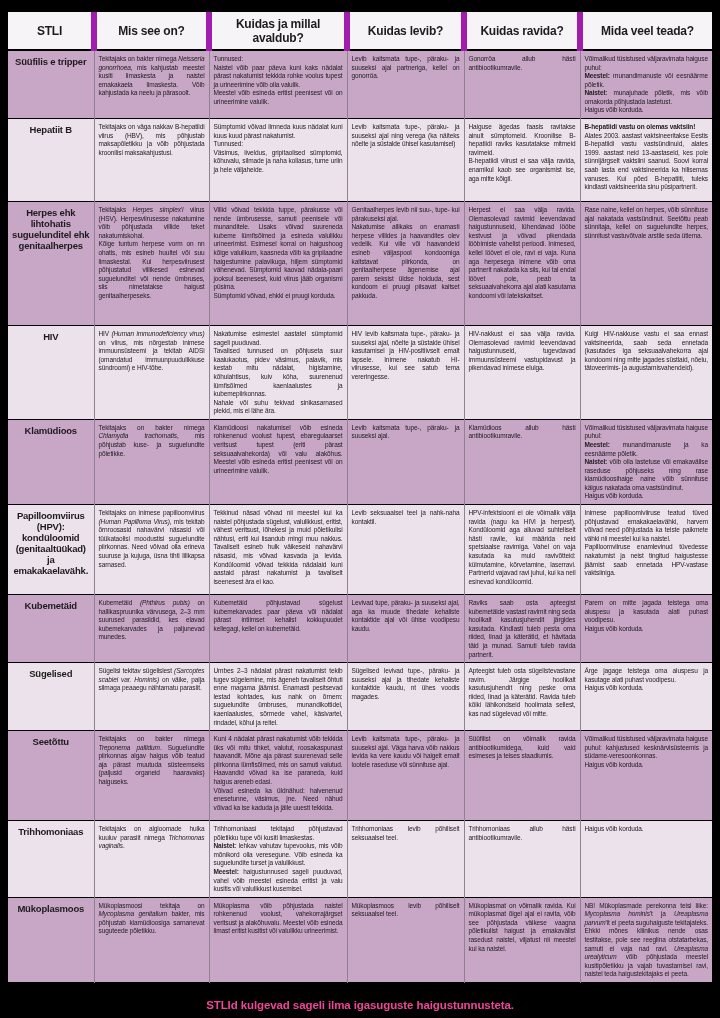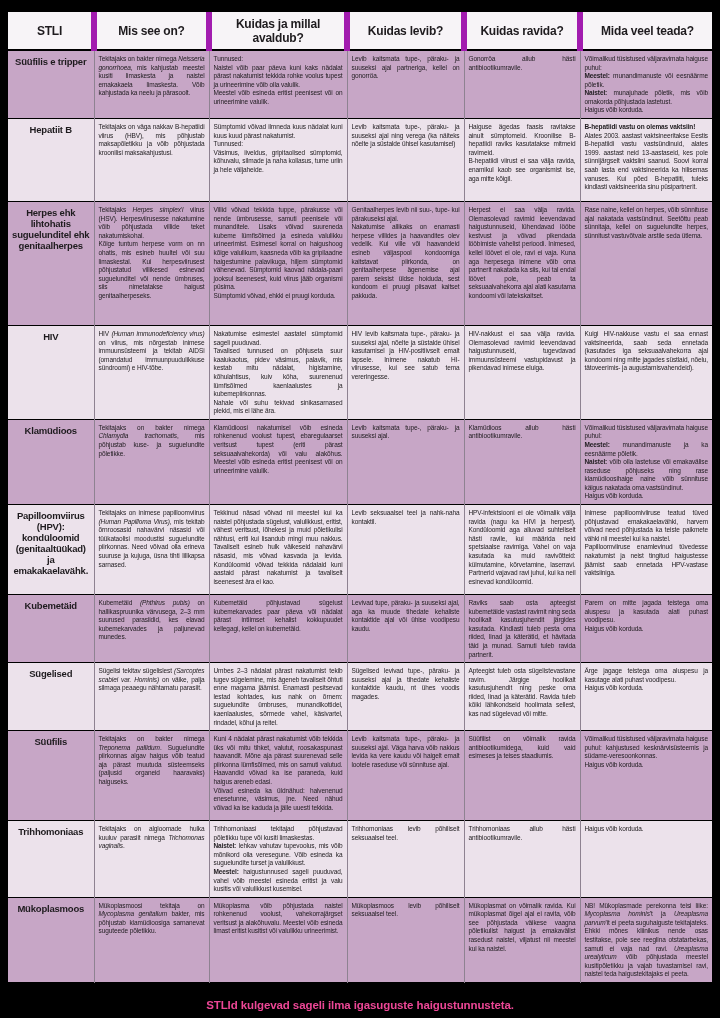--- a/index.html
+++ b/index.html
@@ -173,21 +173,21 @@
   <tr>
     <th class="disease">Sügelised</th>
     <td class="cell">Sügelisi tekitav sügelislest <i>(Sarcoptes scabiei var. Hominis)</i> on väike, palja silmaga peaaegu nähtamatu parasiit.</td>
     <td class="cell">Umbes 2–3 nädalat pärast nakatumist tekib tugev sügelemine, mis ägeneb tavaliselt õhtuti enne magama jäämist. Enamasti pesitsevad lestad kohtades, kus nahk on õrnem: suguelundite ümbruses, munandikottidel, kaenlaalustes, sõrmede vahel, käsivartel, rindadel, kõhul ja reitel.</td>
     <td class="cell">Sügelised levivad tupe-, päraku- ja suuseksi ajal ja tihedate kehaliste kontaktide kaudu, nt ühes voodis magades.</td>
     <td class="cell">Apteegist tuleb osta sügelistevastane ravim. Järgige hoolikalt kasutusjuhendit ning peske oma riided, linad ja käterätid. Ravida tuleb kõiki lähikondseid hoolimata sellest, kas nad sügelevad või mitte.</td>
     <td class="cell">Ärge jagage teistega oma aluspesu ja kasutage alati puhast voodipesu.<br>Haigus võib korduda.</td>
   </tr>
 
   <tr>
-    <th class="disease">Süüfilis</th>
+    <th class="disease">Seetõttu</th>
     <td class="cell">Tekitajaks on bakter nimega <i>Treponema pallidum</i>. Suguelundite piirkonnas algav haigus võib teatud aja pärast muutuda süsteemseks (paljusid organeid haaravaks) haiguseks.</td>
     <td class="cell">Kuni 4 nädalat pärast nakatumist võib tekkida üks või mitu tihket, valutut, roosakaspunast haavandit. Mõne aja pärast suurenevad selle piirkonna lümfisõlmed, mis on samuti valutud. Haavandid võivad ka ise paraneda, kuid haigus areneb edasi.<br>Võivad esineda ka üldnähud: halvenenud enesetunne, väsimus, jne. Need nähud võivad ka ise kaduda ja jälle uuesti tekkida.</td>
     <td class="cell">Levib kaitsmata tupe-, päraku- ja suuseksi ajal. Väga harva võib nakkus levida ka vere kaudu või haigelt emalt lootele raseduse või sünnituse ajal.</td>
     <td class="cell">Süüfilist on võimalik ravida antibiootikumidega, kuid vaid esimeses ja teises staadiumis.</td>
     <td class="cell">Võimalikud tüsistused väljaravimata haiguse puhul: kahjustused kesknärvisüsteemis ja südame-veresoonkonnas.<br>Haigus võib korduda.</td>
   </tr>
 
   <tr>
     <th class="disease">Trihhomoniaas</th>
     <td class="cell">Tekitajaks on algloomade hulka kuuluv parasiit nimega <i>Trichomonas vaginalis</i>.</td>

